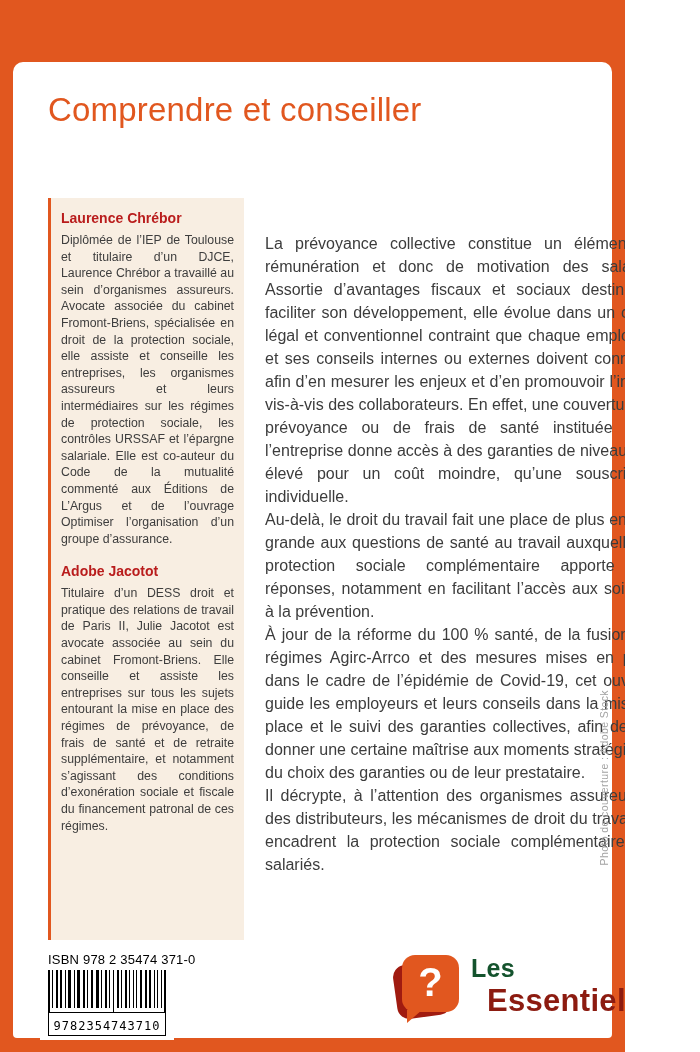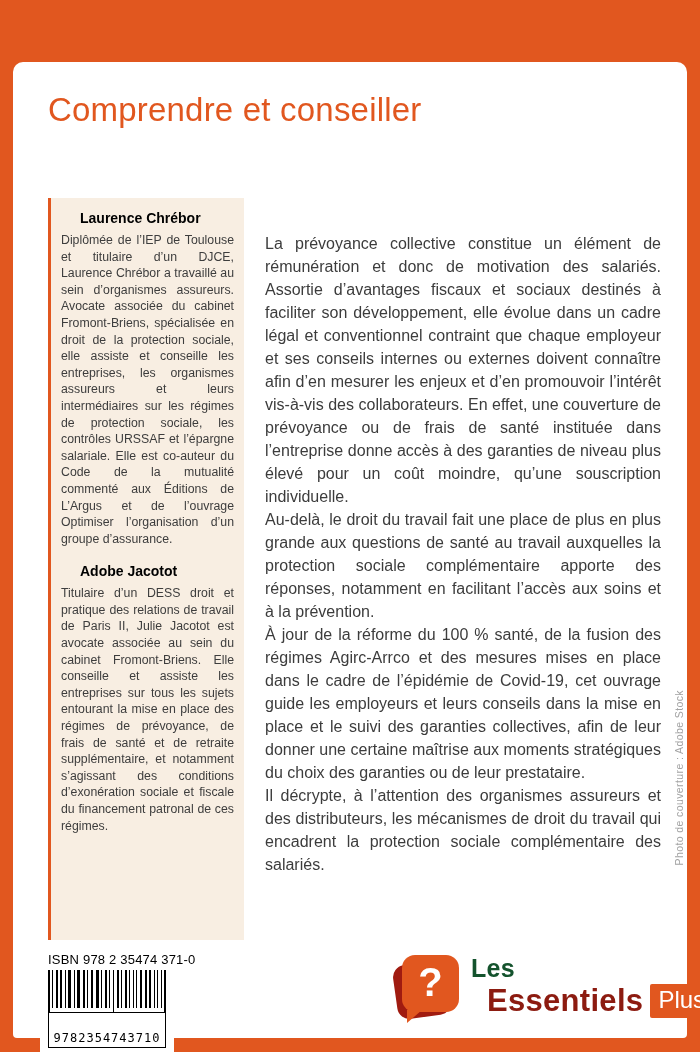--- a/index.html
+++ b/index.html
@@ -1,21 +1,21 @@
 <!DOCTYPE html>
 <html lang="fr"><head>
 <meta charset="utf-8">
 <style>
   * { margin:0; padding:0; box-sizing:border-box; }
   html,body { background:#ffffff; }
   body { font-family:"Liberation Sans", sans-serif; }
 
   .page{
     position:relative;
-    width:700px; height:1052px;
+    width:625px; height:1052px;
     background:#e1571f;
     overflow:hidden;
   }
   .content{
     position:absolute;
     left:13px; top:62px; right:13px; bottom:14px;
     background:#ffffff;
     border-radius:10px 10px 4px 4px;
   }
 
@@ -34,24 +34,23 @@
     position:absolute;
     left:35px; top:136px;
     width:196px; height:742px;
     background:#f8eee2;
     border-left:3px solid #e1571f;
     padding:12px 10px 12px 10px;
     overflow:hidden;
   }
   .author + .author{ margin-top:16px; }
   .author-name{
-    color:#000000;
+    color:#b91c1c;
     font-size:14px; font-weight:bold;
     margin-bottom:6px;
-    margin-left:19px;
   }
   .author-text{
     color:#3d3d3d;
     font-size:12.3px; line-height:16.6px;
     text-align:justify;
     hyphens:auto; -webkit-hyphens:auto;
   }
 
   
   .back-text{
@@ -101,21 +100,21 @@
   .bar{ background:#000; height:38px; flex:0 0 auto; }
   .bar.tall{ height:48px; }
   .isbn-number{
     margin-top:2px;
     border:1.5px solid #000;
     background:#fff;
     font-family:"DejaVu Sans Mono", monospace;
     font-size:12px;
     letter-spacing:1px;
     text-align:center;
-    padding:18px 0 2px 0;
+    padding:6px 0 2px 0;
     position:relative;
   }
 
   
   .logo{
     position:absolute;
     left:382px; top:891px;
     display:flex;
     align-items:flex-start;
   }

